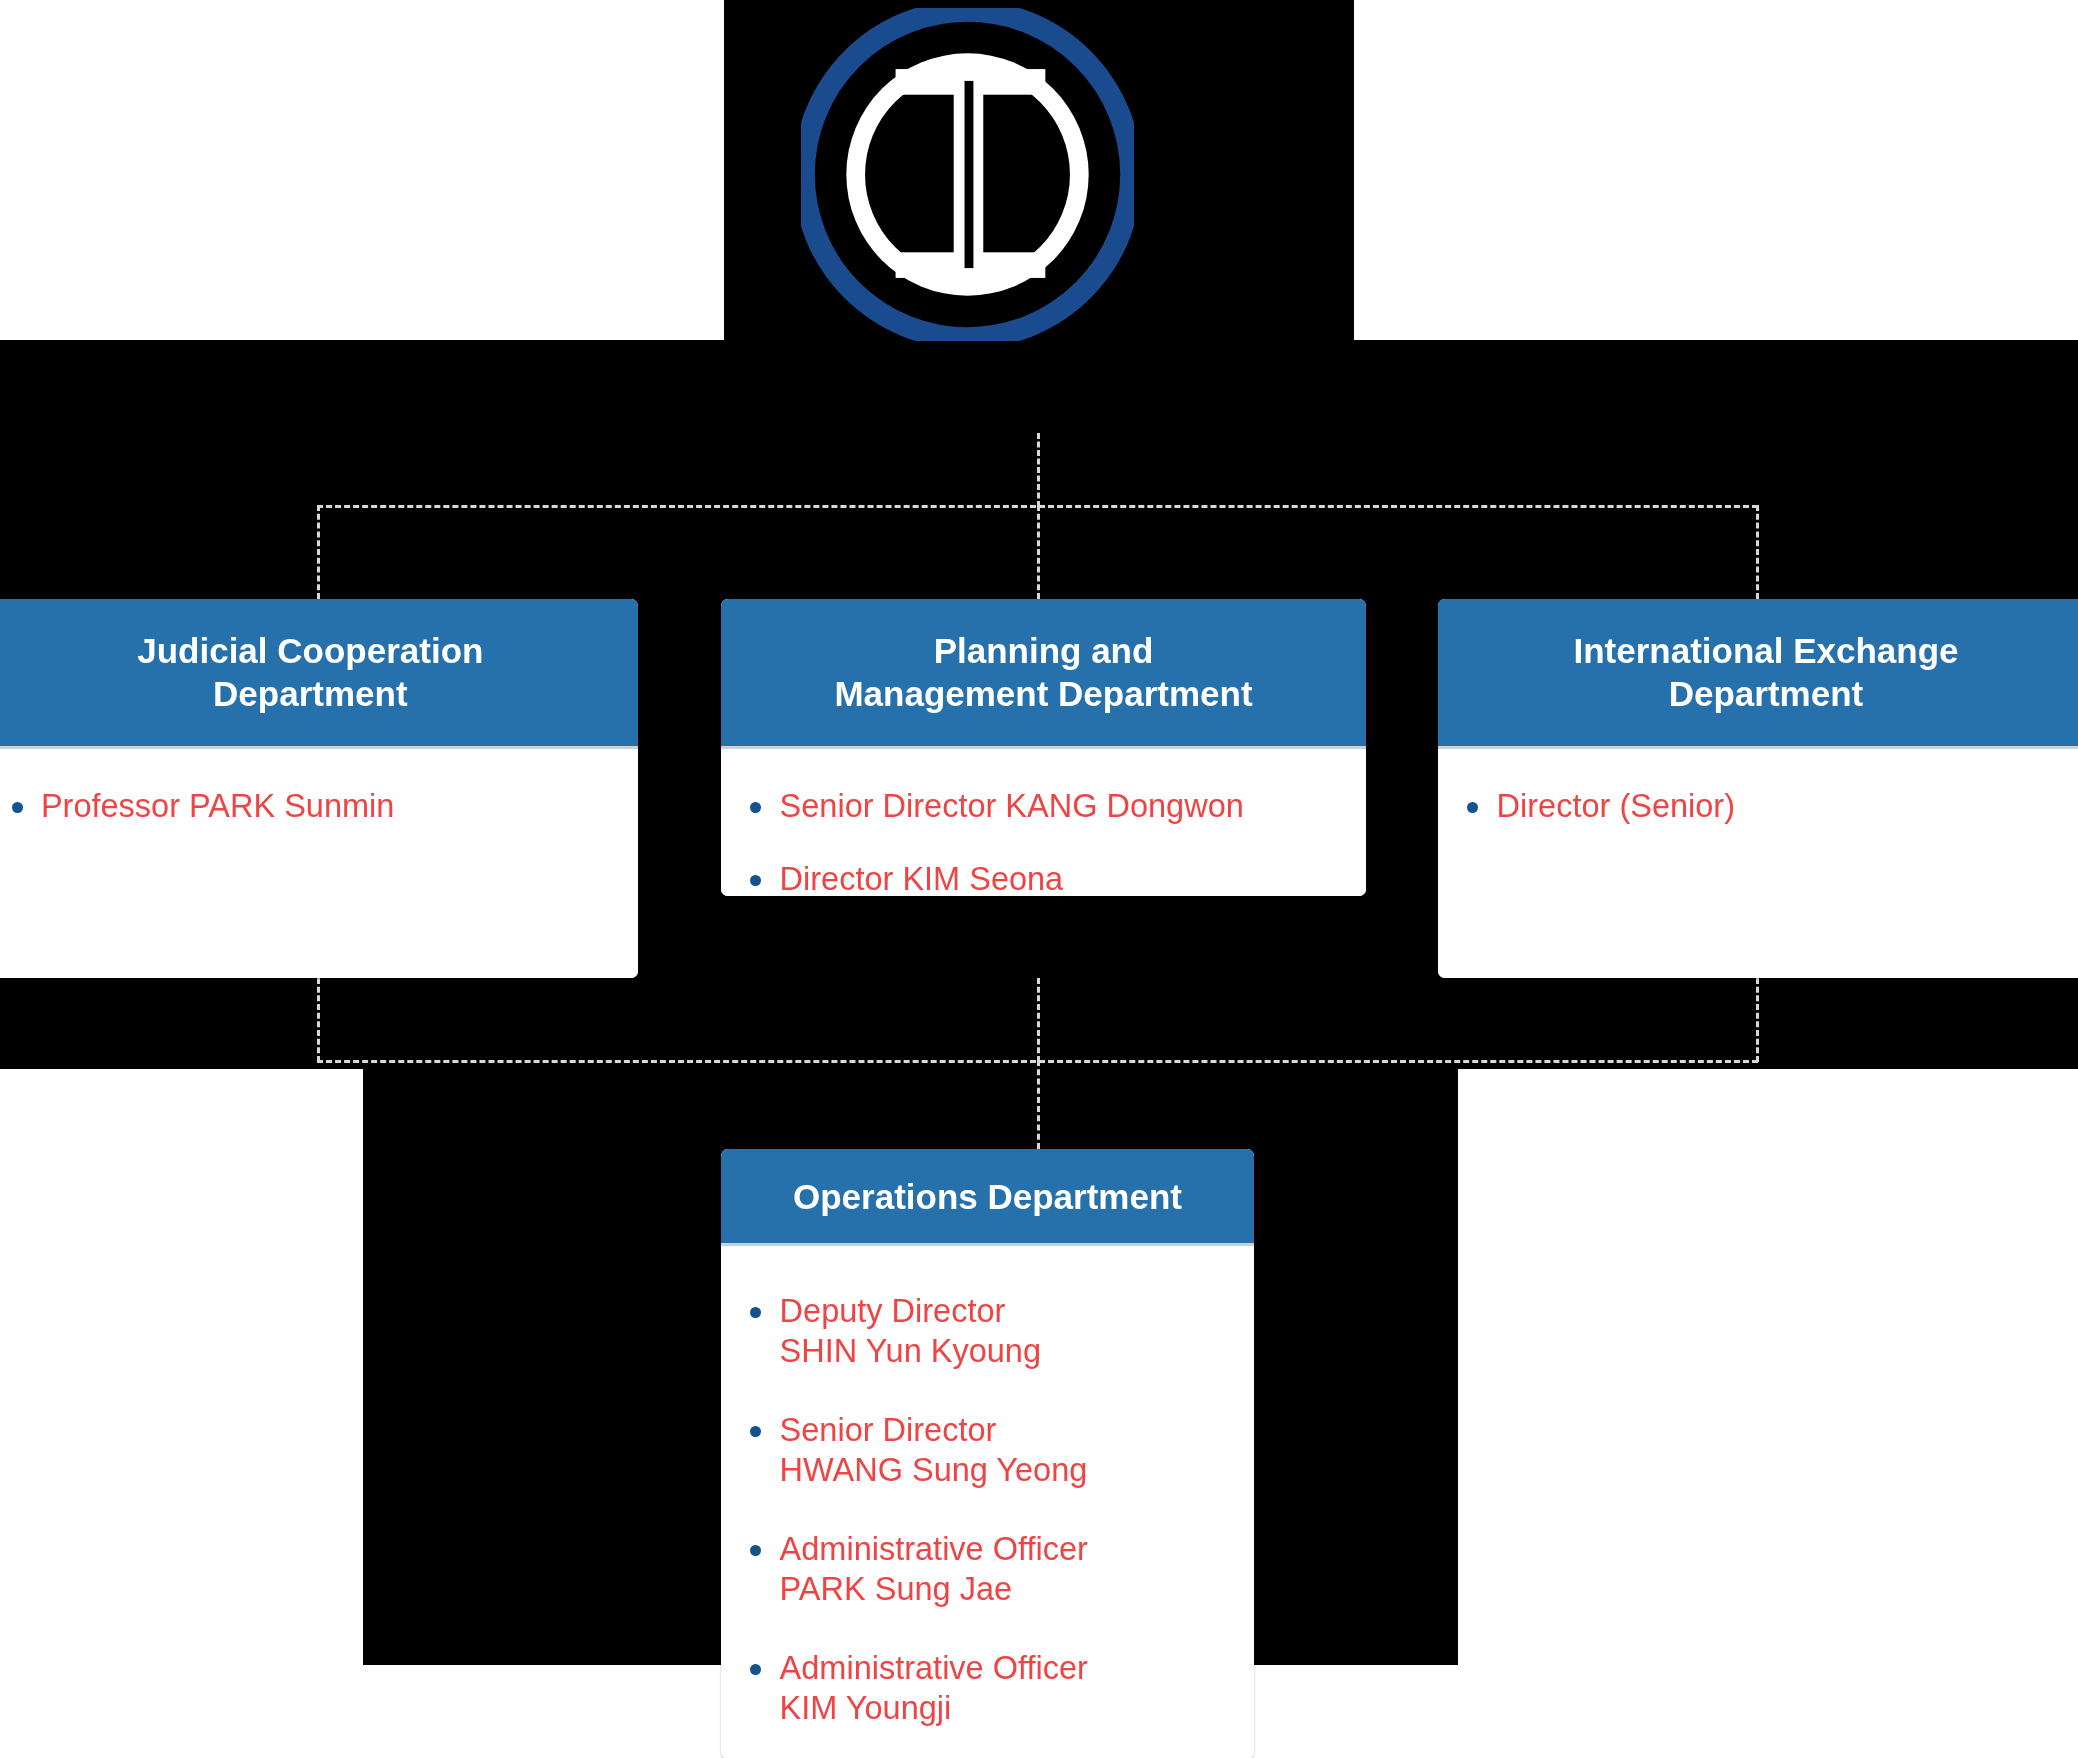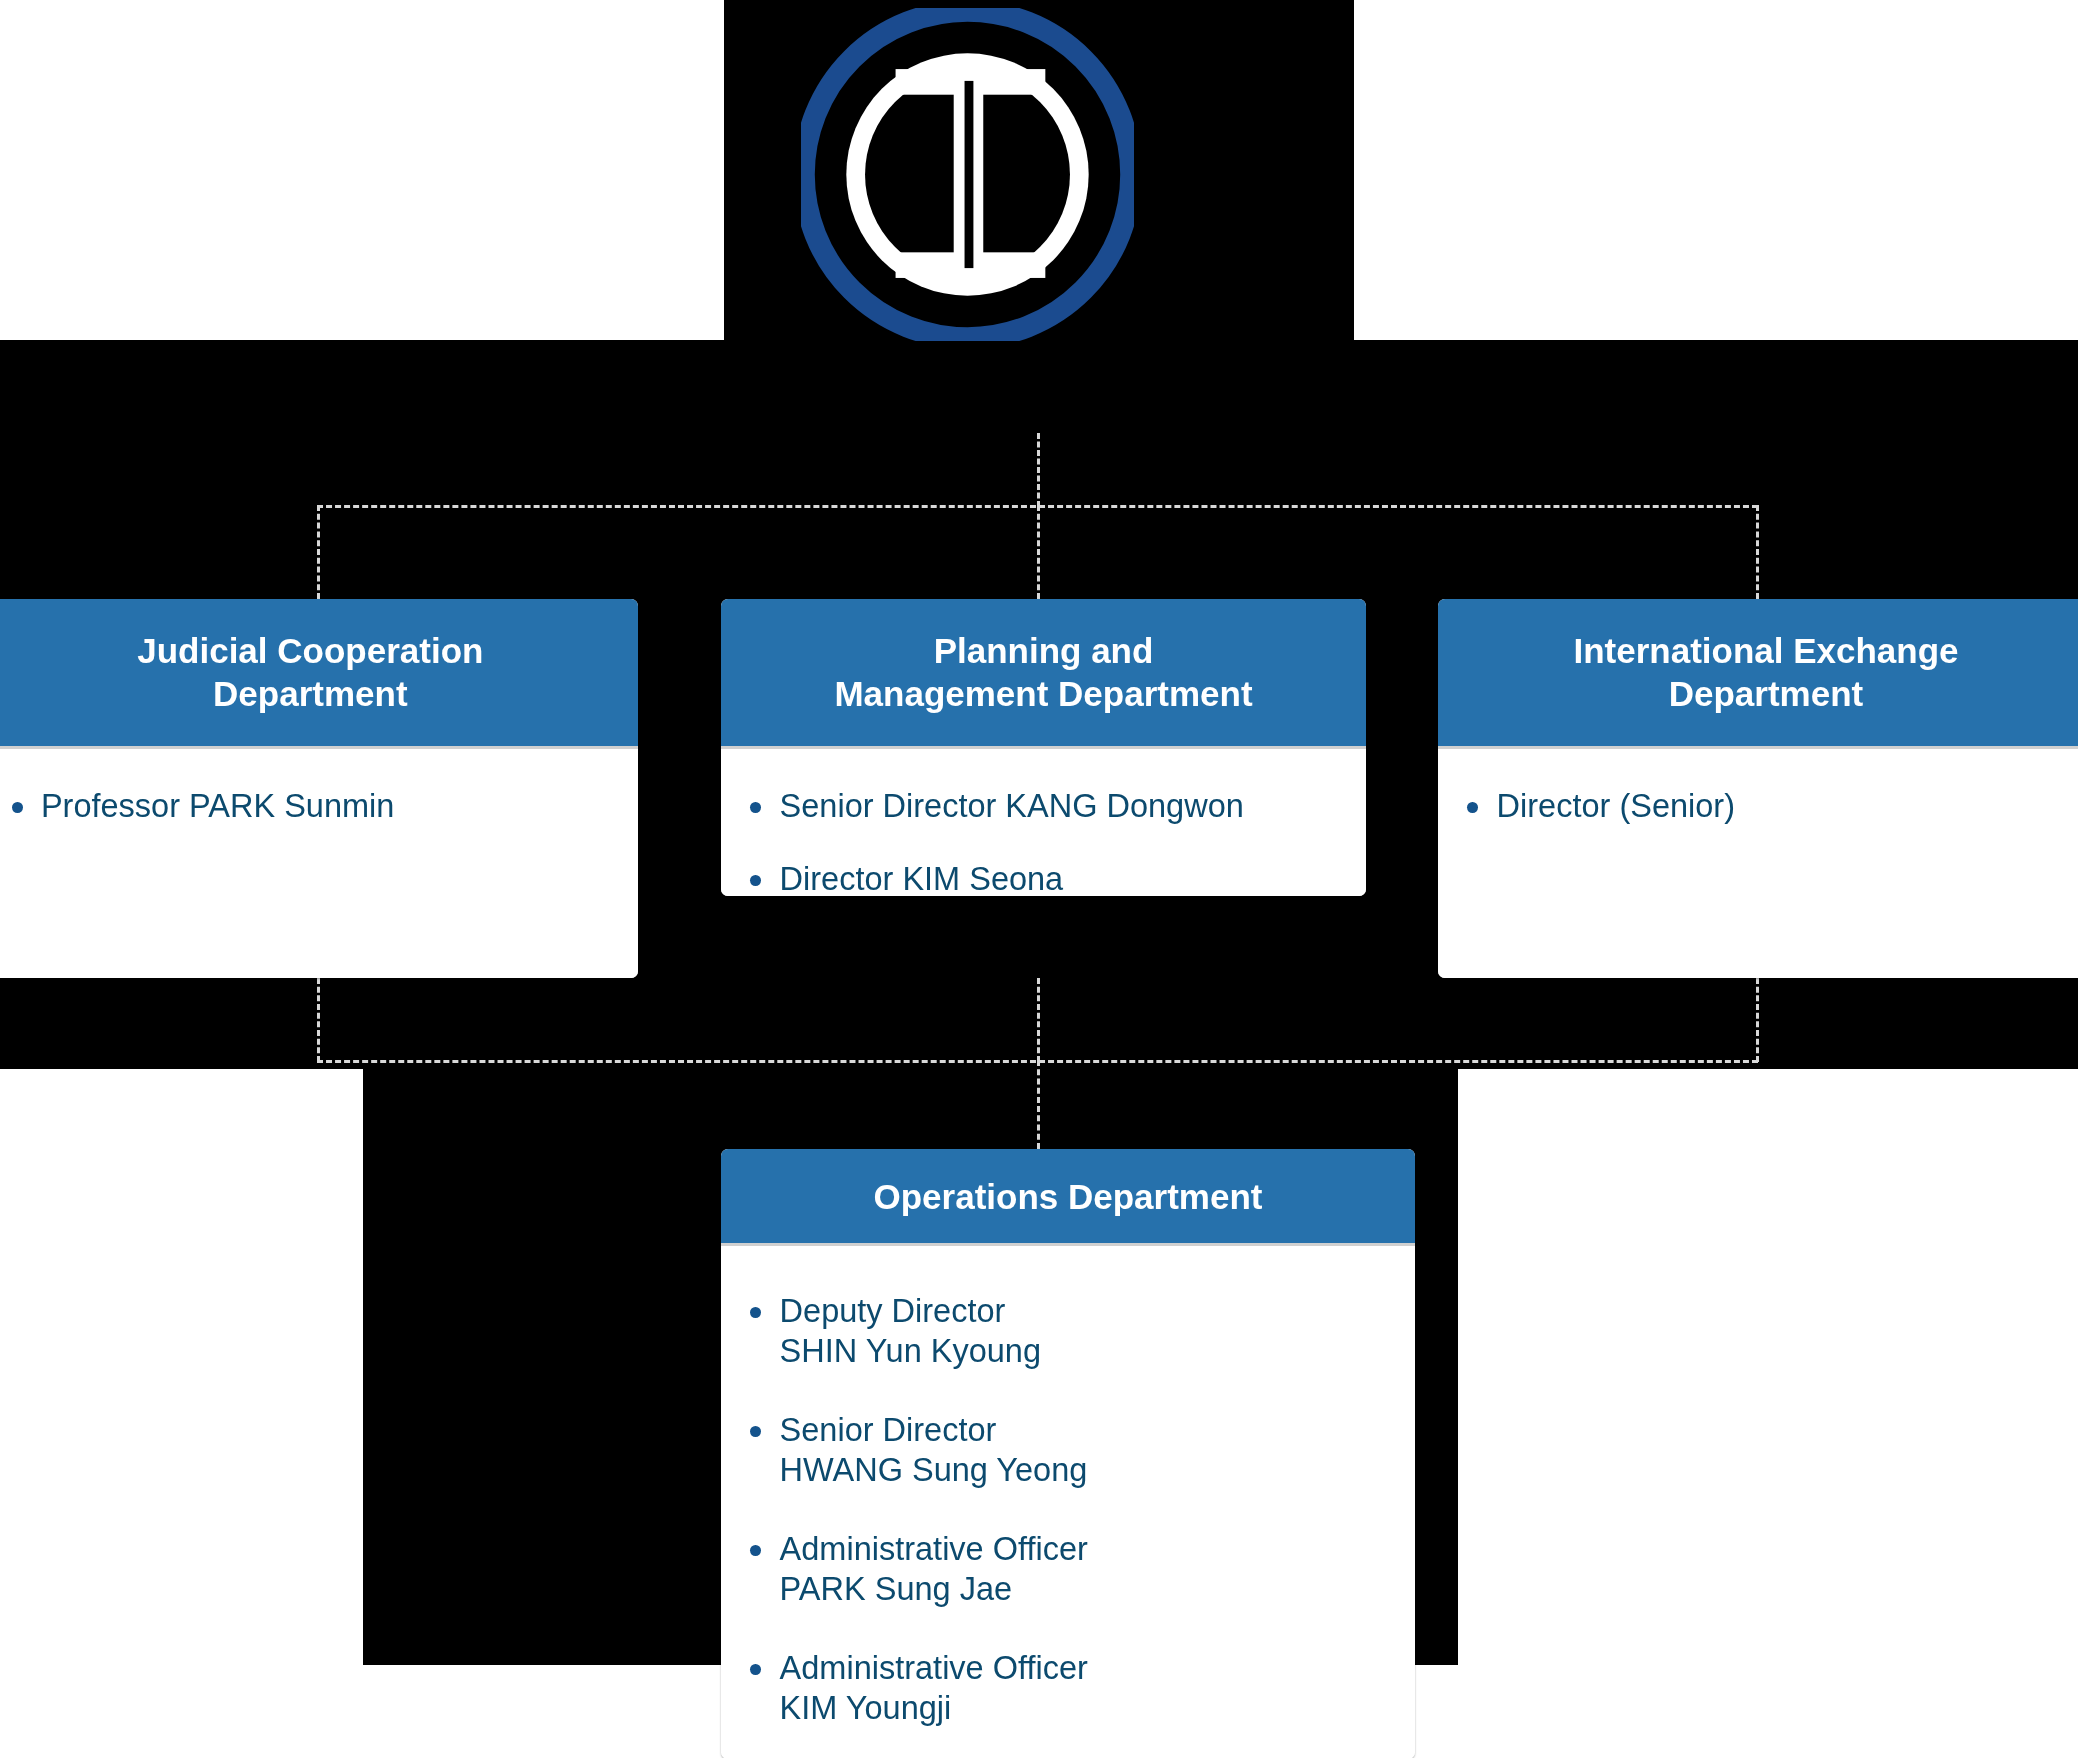--- a/index.html
+++ b/index.html
@@ -94,40 +94,40 @@
     list-style: none;
     margin: 0;
     padding: 0;
   }
   .card-body li {
     position: relative;
     padding-left: 33px;
     margin-bottom: 33px;
     font-size: 32.5px;
     line-height: 40px;
-    color: #0c4a6e;
+    color: #ef4444;
     white-space: pre-line;
   }
   .card-body li:last-child { margin-bottom: 0; }
   .card-body li::before {
     content: "";
     position: absolute;
     left: 3.9px;
     top: 15.8px;
     width: 10.8px;
     height: 10.8px;
     border-radius: 50%;
     background: #14538c;
   }
 
   
   #card-judicial    { left: -17.7px;  top: 599px;  width: 656px;  height: 379px; }
   #card-planning    { left: 721px;  top: 599px;  width: 645px;  height: 297px; }
   #card-exchange    { left: 1438px; top: 599px;  width: 656px;  height: 379px; }
-  #card-operations  { left: 721px;  top: 1149px; width: 694px;  height: 610px; }
+  #card-operations  { left: 721px;  top: 1149px; width: 533px;  height: 610px; }
 
   #card-judicial .card-header,
   #card-exchange .card-header { padding-left: 19.7px; padding-right: 19.7px; }
 
   #card-operations .card-header {
     padding-top: 25.6px;
     padding-bottom: 25.6px;
   }
   #card-operations .card-body {
     padding-top: 45px;

